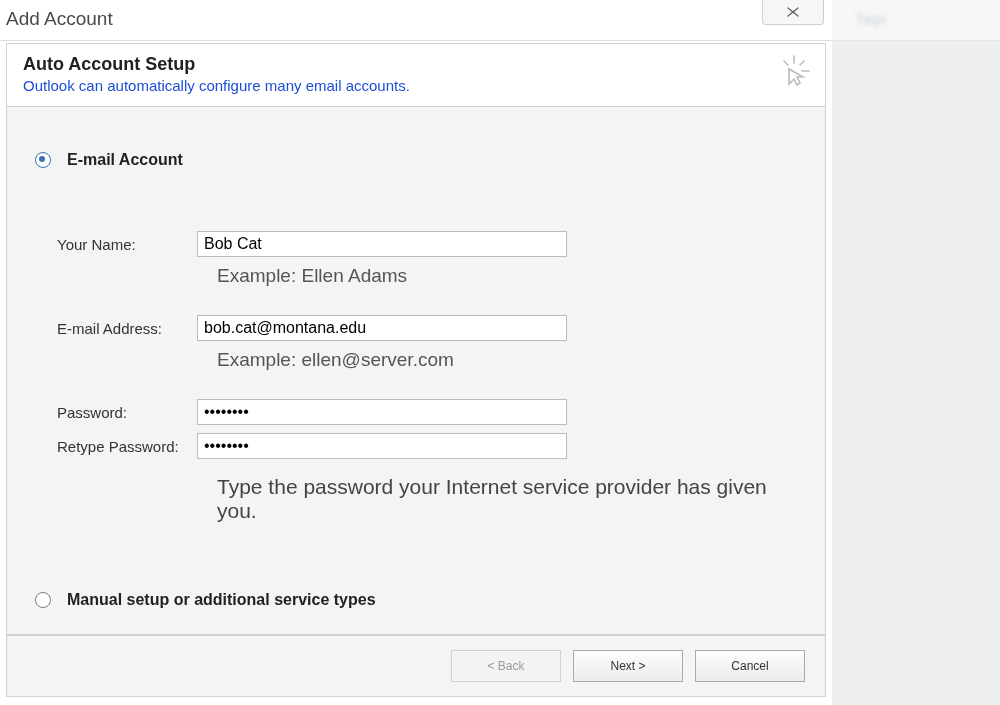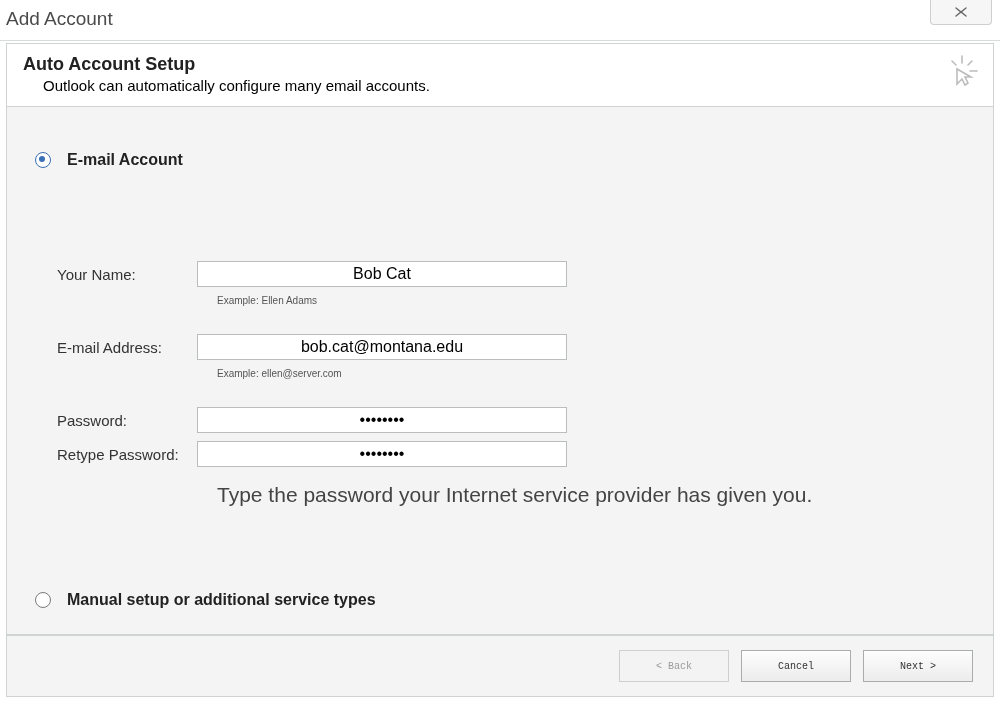--- a/index.html
+++ b/index.html
@@ -30,21 +30,21 @@
     font-size: 15px;
     color: #c9d2de;
     filter: blur(2px);
     user-select: none;
     pointer-events: none;
   }
 
   .dialog {
     position: absolute;
     left: 0; top: 0;
-    width: 1000px;
+    width: 832px;
     height: 705px;
     background: #fff;
     z-index: 1;
   }
 
   
   .titlebar {
     position: relative;
     height: 40px;
     border-bottom: 1px solid #d9dcdc;
@@ -84,22 +84,21 @@
     background: #fff;
     padding: 10px 16px 12px 16px;
   }
   .header-title {
     font-size: 18px;
     font-weight: bold;
     color: #222;
   }
   .header-sub {
     font-size: 15px;
-    color: #000000;
-    margin-left: 20px;
+    color: #1d4ed8;
     margin-top: 2px;
   }
   .cursor-icon {
     position: absolute;
     right: 14px;
     top: 10px;
     width: 34px;
     height: 34px;
     color: #bfbfbf;
   }
@@ -144,21 +143,21 @@
     font-size: 16px;
     font-weight: bold;
     color: #222;
   }
   .radio-row.bottom .radio-label { font-weight: bold; }
 
   
   .form {
     position: absolute;
     left: 50px;
-    top: 154px;
+    top: 124px;
     right: 40px;
   }
   .form-row {
     display: flex;
     align-items: center;
     margin-bottom: 8px;
   }
   .form-label {
     width: 140px;
     font-size: 15px;
@@ -166,25 +165,24 @@
   }
   .form-input {
     width: 370px;
     height: 26px;
     border: 1px solid #b9bdbd;
     background: #fff;
     font-size: 16px;
     padding: 0 6px;
     box-sizing: border-box;
     font-family: inherit;
-    text-align: center;
   }
   .example {
     margin-left: 160px;
-    font-size: 10px;
+    font-size: 19px;
     color: #555;
     margin-top: 4px;
     margin-bottom: 28px;
   }
   .hint {
     margin-left: 160px;
     font-size: 21px;
     color: #444;
     margin-top: 16px;
   }
@@ -203,27 +201,27 @@
     gap: 12px;
     padding-right: 20px;
     box-sizing: border-box;
     border-top: 1px solid #d0d3d3;
   }
   .btn {
     width: 108px;
     height: 30px;
     border: 1px solid #a9acac;
     background: linear-gradient(#fdfdfd, #ececec);
-    font-size: 10px;
+    font-size: 12px;
     color: #333;
     display: flex;
     align-items: center;
     justify-content: center;
     cursor: pointer;
-    font-family: Liberation Mono, monospace;
+    font-family: Liberation Sans, sans-serif;
   }
   .btn.disabled {
     color: #9a9a9a;
     border-color: #cfcfcf;
     background: #f3f3f3;
     cursor: default;
   }
 </style>
 </head>
 <body>
@@ -295,17 +293,17 @@
     </div>
 
     <div class="radio-row bottom">
       <span class="radio"></span>
       <span class="radio-label">Manual setup or additional service types</span>
     </div>
   </div>
 
   <div class="footer">
     <div class="btn disabled">&lt; Back</div>
+    <div class="btn">Next &gt;</div>
     <div class="btn">Cancel</div>
-    <div class="btn">Next &gt;</div>
   </div>
 
 </div>
 
 </body></html>

